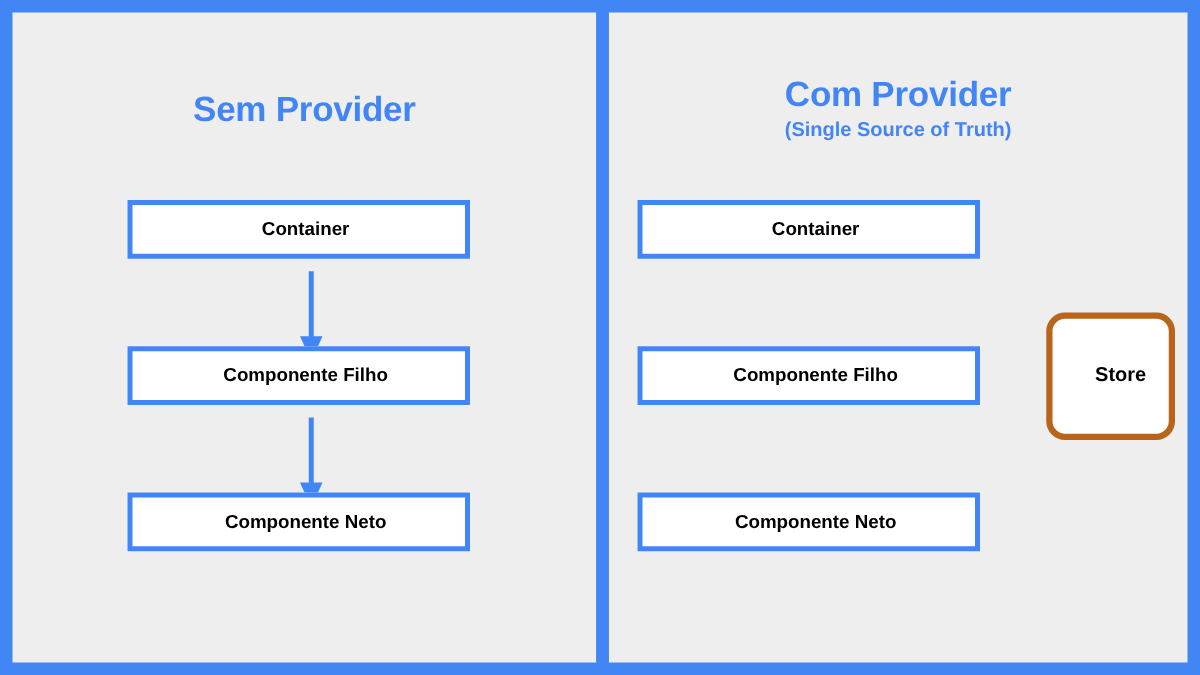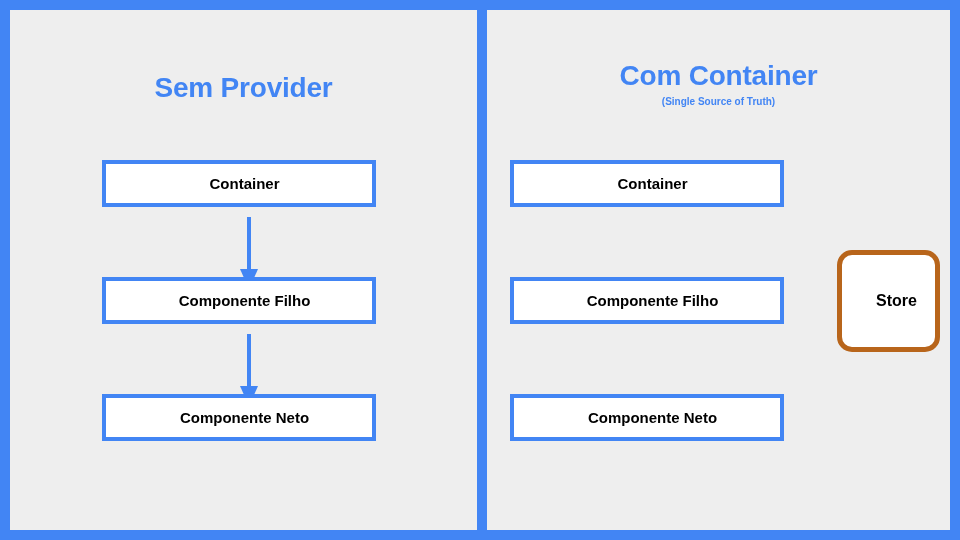--- a/index.html
+++ b/index.html
@@ -41,21 +41,21 @@
   #title-left  { top: 64px; text-align: center; }
   #title-right { top: 52px; }
 
   .panel-subtitle {
     position: absolute;
     left: 0;
     width: 100%;
     text-align: center;
     color: #4285f4;
     font-weight: bold;
-    font-size: 10px;
+    font-size: 16px;
     line-height: 1;
     top: 87px;
   }
 
   .node-box {
     position: absolute;
     box-sizing: border-box;
     background: #ffffff;
     border: 4px solid #4285f4;
     display: flex;
@@ -135,21 +135,21 @@
     </div>
 
     <div class="node-box" style="left:92px; top:384px; width:274px; height:47px;">
       <span>Componente Neto</span>
     </div>
 
   </div>
 
   <div class="panel" id="panel-right">
 
-    <div class="panel-title" id="title-right">Com Container</div>
+    <div class="panel-title" id="title-right">Com Provider</div>
 
     <div class="panel-subtitle">(Single Source of Truth)</div>
 
     <svg class="arrow-layer" viewBox="0 0 960 540">
 
       <g>
         <line x1="836" y1="301" x2="795" y2="204" stroke="#4285f4" stroke-width="4"></line>
         <polygon points="783,193 805,197 793,214" fill="#4285f4"></polygon>
       </g>
 

